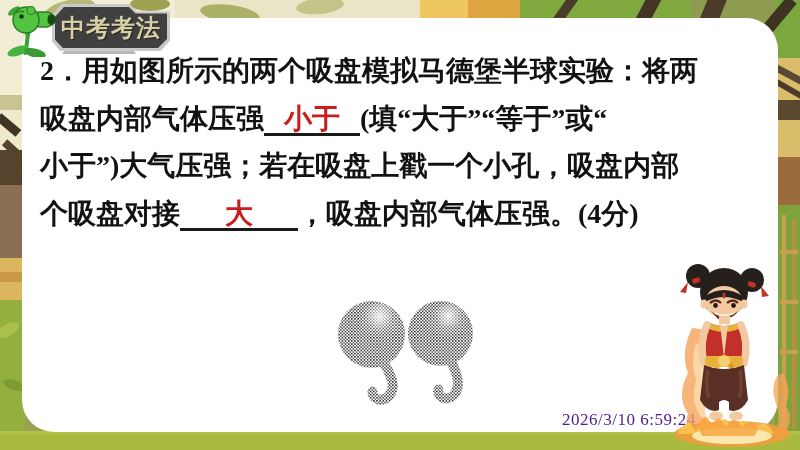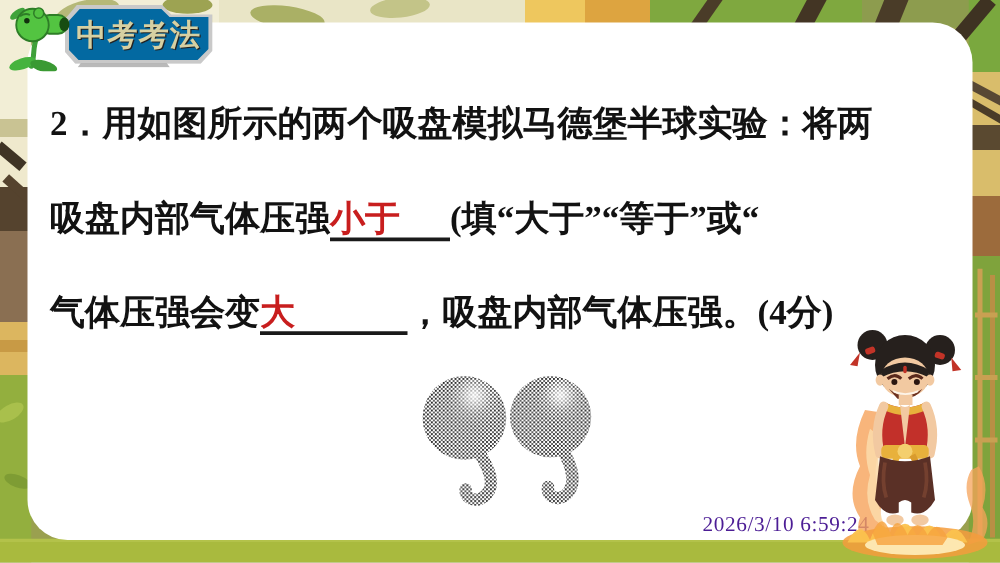--- a/index.html
+++ b/index.html
@@ -20,35 +20,35 @@
 
   
   .card { position:absolute; left:22px; top:18px; width:756px; height:414px;
     background:#ffffff; border-radius:32px; z-index:1; }
 
   
   .badge-outer { position:absolute; left:52px; top:4px; width:118px; height:47px; z-index:3;
     background:#c9c9c9;
     clip-path:polygon(0 24%, 8% 0, 66% 0, 72% 16%, 100% 16%, 100% 78%, 92% 100%, 7% 100%, 0 80%);
     filter:drop-shadow(1px 2px 1px rgba(0,0,0,.35)); }
-  .badge-inner { position:absolute; inset:3px; background:#0369a1;
+  .badge-inner { position:absolute; inset:3px; background:#404040;
     clip-path:polygon(0 24%, 8% 0, 66% 0, 72% 16%, 100% 16%, 100% 78%, 92% 100%, 7% 100%, 0 80%);
     display:flex; align-items:center; justify-content:center; }
   .badge-label { font-family:"Liberation Sans", sans-serif; font-size:24px; font-weight:bold;
     color:#d6d0a2; letter-spacing:1px; text-shadow:1px 1px 0 #222; }
   .badge-tab { position:absolute; left:62px; top:48px; width:74px; height:6px; z-index:2;
     background:#b9b9b9; clip-path:polygon(6% 0,94% 0,100% 100%,0 100%); }
 
   .peashooter { position:absolute; left:5px; top:3px; z-index:3; }
 
   
   .question { position:absolute; left:40px; top:52px; width:700px; z-index:2;
     font-size:28px; font-weight:bold; color:#121212; }
-  .q-line { height:47.5px; white-space:nowrap;margin-top:28px; }
-  .blank { display:inline-block; text-align:left; border-bottom:3px solid #1a1a1a;
+  .q-line { height:47.5px; white-space:nowrap; }
+  .blank { display:inline-block; text-align:center; border-bottom:3px solid #1a1a1a;
     line-height:1.05; vertical-align:baseline; }
   .blank-1 { width:96px; }
   .blank-2 { width:118px; }
   .answer { color:#c81e1e; }
 
   
   .cups { position:absolute; left:332px; top:293px; z-index:2; }
   .timestamp { position:absolute; left:562px; top:410px; z-index:3;
     font-size:17px; color:#4c1d95; letter-spacing:.5px; }
   .nezha { position:absolute; left:658px; top:258px; z-index:4; }
@@ -107,21 +107,22 @@
   <circle cx="21" cy="17" r="13" fill="#53c441" stroke="#2e7d27" stroke-width="1.5"></circle>
   <circle cx="26" cy="7.5" r="4" fill="#53c441" stroke="#2e7d27" stroke-width="1.2"></circle>
   <ellipse cx="46.5" cy="16.5" rx="4" ry="5.5" fill="#174d12"></ellipse>
   <circle cx="16.5" cy="13.5" r="2.2" fill="#12300e"></circle>
   <path d="M11,10 q4,-3 8,-1" stroke="#2e7d27" stroke-width="1.4" fill="none"></path>
 </svg>
 
 <div class="question">
   <div class="q-line"><span>2．用如图所示的两个吸盘模拟马德堡半球实验：将两</span></div>
   <div class="q-line"><span>吸盘内部气体压强</span><span class="blank blank-1"><span class="answer">小于</span></span><span>(填“大于”“等于”或“</span></div>
-  <div class="q-line"><span>气体压强会变</span><span class="blank blank-2"><span class="answer">大</span></span><span>，吸盘内部气体压强。(4分)</span></div>
+  <div class="q-line"><span>小于”)大气压强；若在吸盘上戳一个小孔，吸盘内部</span></div>
+  <div class="q-line"><span>个吸盘对接</span><span class="blank blank-2"><span class="answer">大</span></span><span>，吸盘内部气体压强。(4分)</span></div>
 </div>
 
 <svg class="cups" width="148" height="128" viewBox="0 0 150 130">
   <defs>
     <pattern id="dith" width="3.2" height="3.2" patternUnits="userSpaceOnUse">
       <rect width="3.2" height="3.2" fill="#ffffff"></rect>
       <rect x="0" y="0" width="1.5" height="1.5" fill="#222"></rect>
       <rect x="1.7" y="1.7" width="1.4" height="1.4" fill="#333"></rect>
     </pattern>
     <radialGradient id="hl" cx="50%" cy="35%" r="60%">

